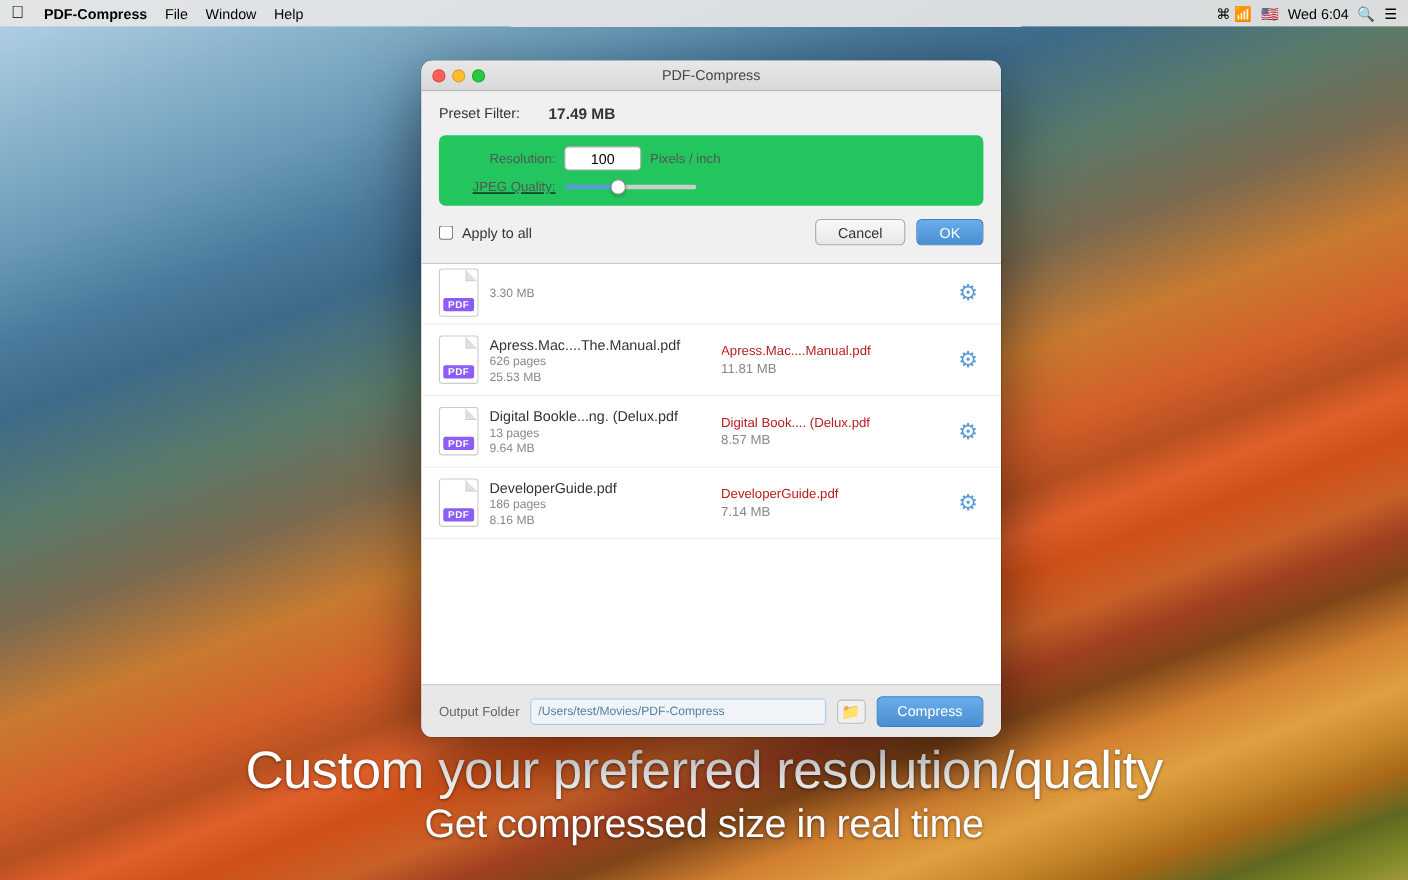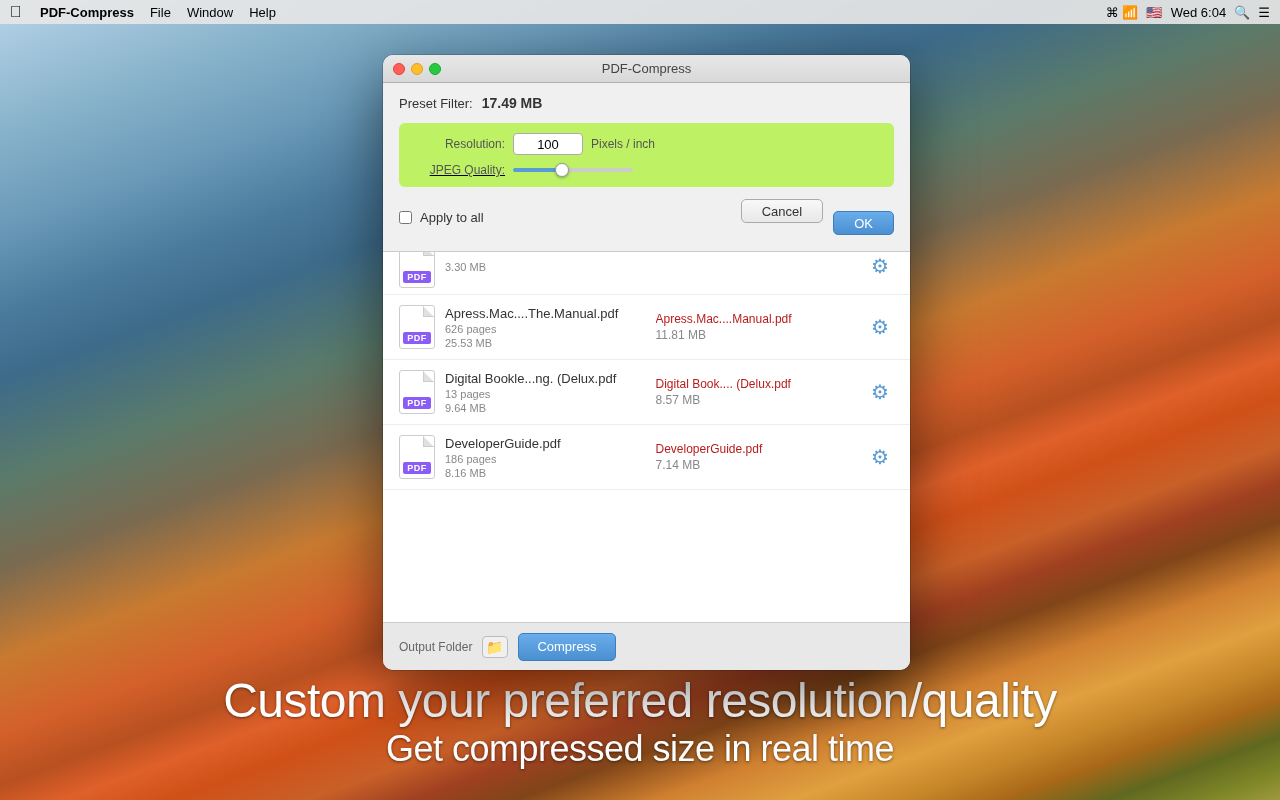--- a/index.html
+++ b/index.html
@@ -57,36 +57,36 @@
 
     
     #preset-panel {
       position: absolute;
       top: 28px; left: 0; right: 0;
       background: rgba(240,240,240,0.98);
       border-bottom: 1px solid #ccc;
       padding: 12px 16px 16px;
       z-index: 10;
     }
-    .preset-row { display: flex; align-items: center; gap: 3px; margin-bottom: 12px; }
+    .preset-row { display: flex; align-items: flex-start; gap: 20px; margin-bottom: 12px; }
     .preset-label { font-size: 13px; color: #333; font-weight: 500; }
     .preset-select {
       height: 24px; padding: 0 6px;
       background: linear-gradient(to bottom, #fff, #f0f0f0);
       border: 1px solid #aaa; border-radius: 5px;
       font-size: 12px; color: #333;
       appearance: none; -webkit-appearance: none;
       padding-right: 20px; position: relative;
       cursor: pointer;
     }
     .select-wrapper { position: relative; display: inline-block; }
     .select-wrapper::after { content: '⌄'; position: absolute; right: 5px; top: 50%; transform: translateY(-60%); font-size: 11px; pointer-events: none; }
     .preset-size { font-size: 14px; font-weight: 600; color: #333; margin-left: 6px; }
 
-    .settings-grid { background: #bef264; border-radius: 6px; padding: 10px 16px; }
+    .settings-grid { background: #22c55e; border-radius: 6px; padding: 10px 16px; }
     .settings-row { display: flex; align-items: center; gap: 8px; margin-bottom: 8px; }
     .settings-row:last-child { margin-bottom: 0; text-decoration: underline; }
     .settings-row-label { font-size: 12px; color: #555; text-align: right; width: 90px; }
     .resolution-input {
       width: 70px; height: 22px; border: 1px solid #aaa; border-radius: 4px;
       text-align: center; font-size: 13px; background: white; padding: 0 4px;
     }
     .ppi-label { font-size: 12px; color: #555; }
 
     .jpeg-slider { 
@@ -109,21 +109,21 @@
     .btn {
       height: 24px; padding: 0 20px; border-radius: 5px; font-size: 13px;
       cursor: pointer; border: 1px solid;
     }
     .btn-cancel {
       background: linear-gradient(to bottom, #f8f8f8, #e8e8e8);
       border-color: #aaa; color: #333;
     }
     .btn-ok {
       background: linear-gradient(to bottom, #6aadec, #4a8fd0);
-      border-color: #3a7fc0; color: white; font-weight: 500; margin-top: 12px;
+      border-color: #3a7fc0; color: white; font-weight: 500;
     }
 
     
     #file-list {
       position: absolute;
       top: 185px; left: 0; right: 0; bottom: 48px;
       background: white;
       overflow-y: auto;
     }
 
@@ -350,20 +350,23 @@
       </div>
       <div class="gear-btn">
         <span class="gear-icon">⚙</span>
       </div>
     </div>
 
   </div>
 
   <div id="bottom-bar">
     <span class="output-folder-label">Output Folder</span>
+    <div class="output-path">
+      <span>/Users/test/Movies/PDF-Compress</span>
+    </div>
     <div class="folder-btn">📁</div>
     <button class="compress-btn">Compress</button>
   </div>
 
 </div>
 
 <div id="bottom-text">
   <div class="bottom-line1">Custom your preferred resolution/quality</div>
   <div class="bottom-line2">Get compressed size in real time</div>
 </div>

